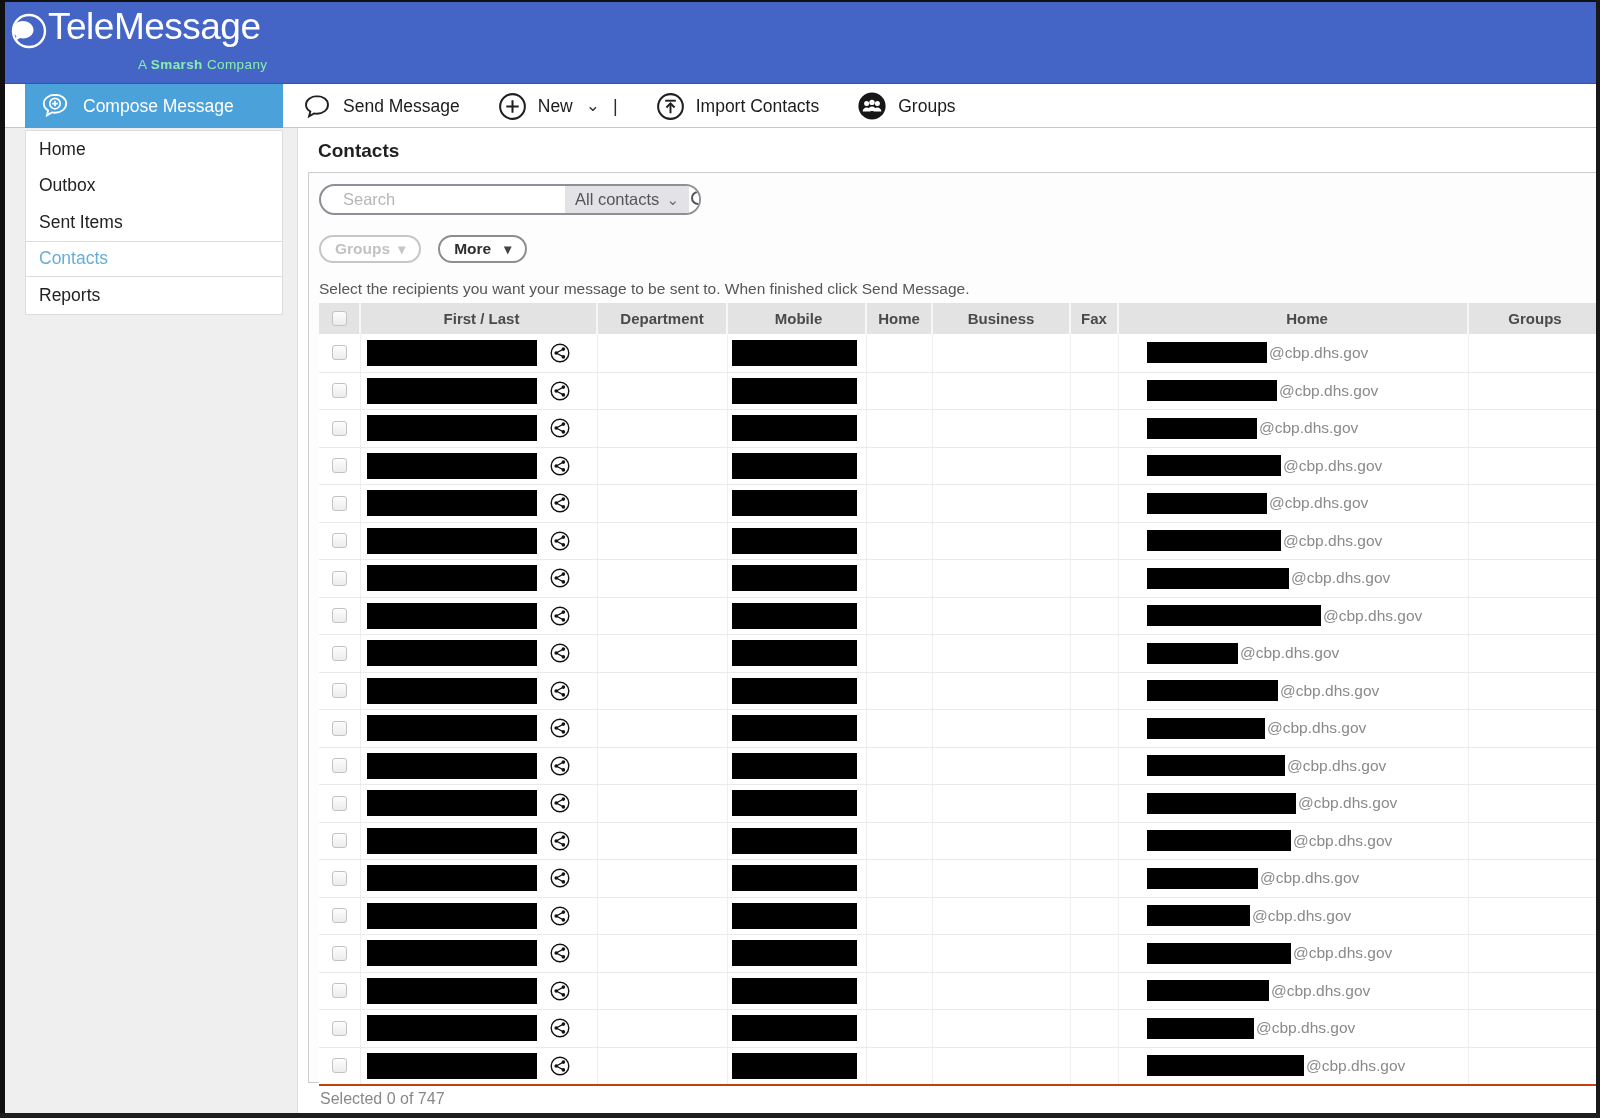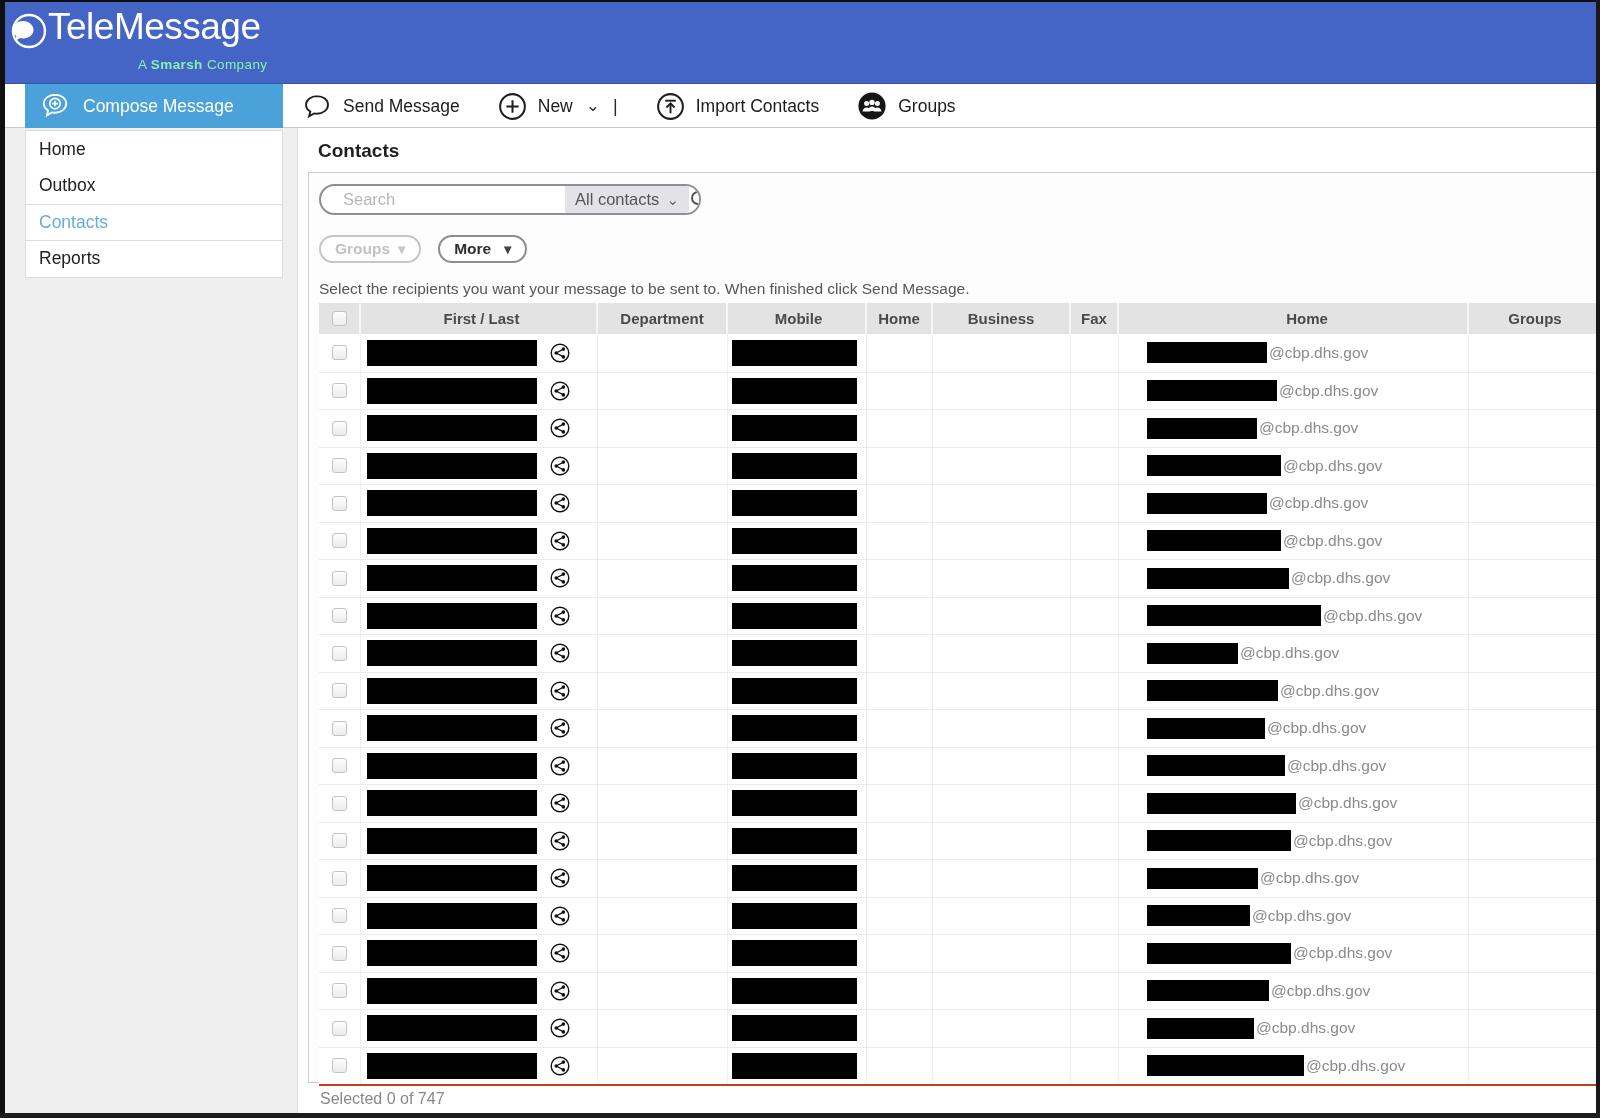--- a/index.html
+++ b/index.html
@@ -173,20 +173,21 @@
       </svg>
       <span>Groups</span>
     </div>
   </div>
 </div>
 
 <div class="left-rail"></div>
 <div class="sidebar">
   <div class="side-item">Home</div>
   <div class="side-item">Outbox</div>
+  <div class="side-item">Sent Items</div>
   <div class="side-item active">Contacts</div>
   <div class="side-item">Reports</div>
 </div>
 
 <div class="content">
   <div class="page-title">Contacts</div>
 
   <div class="panel">
 
     <div class="search-pill">

